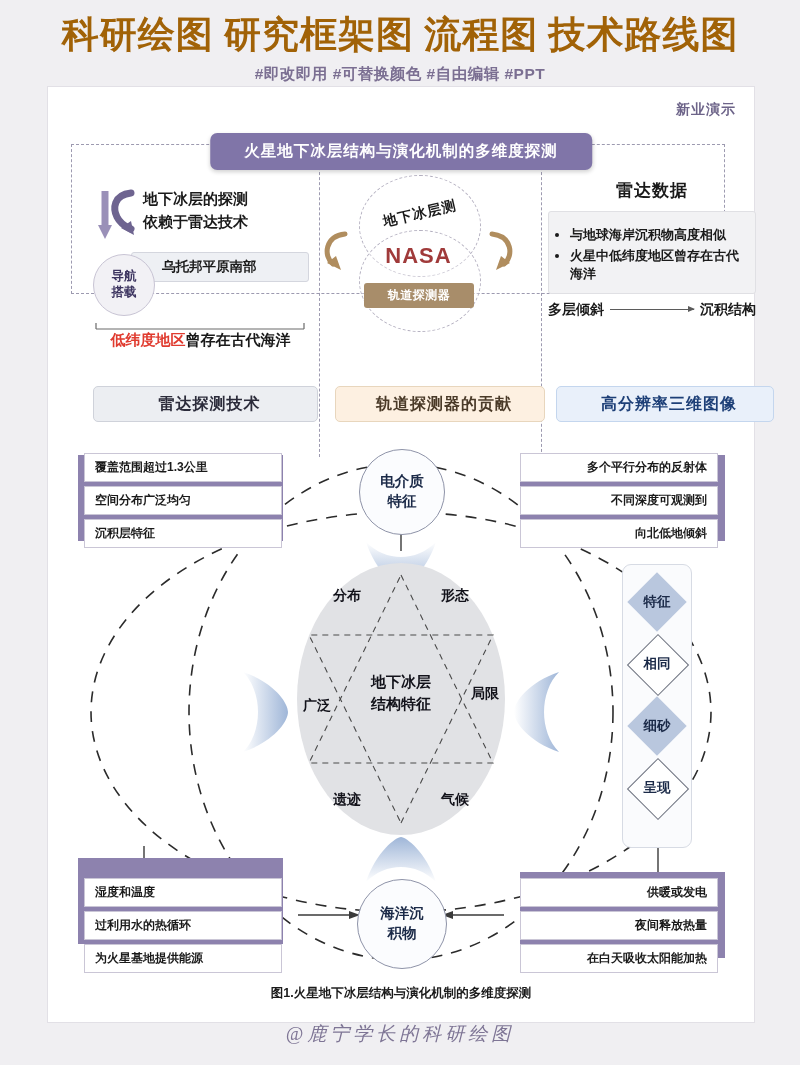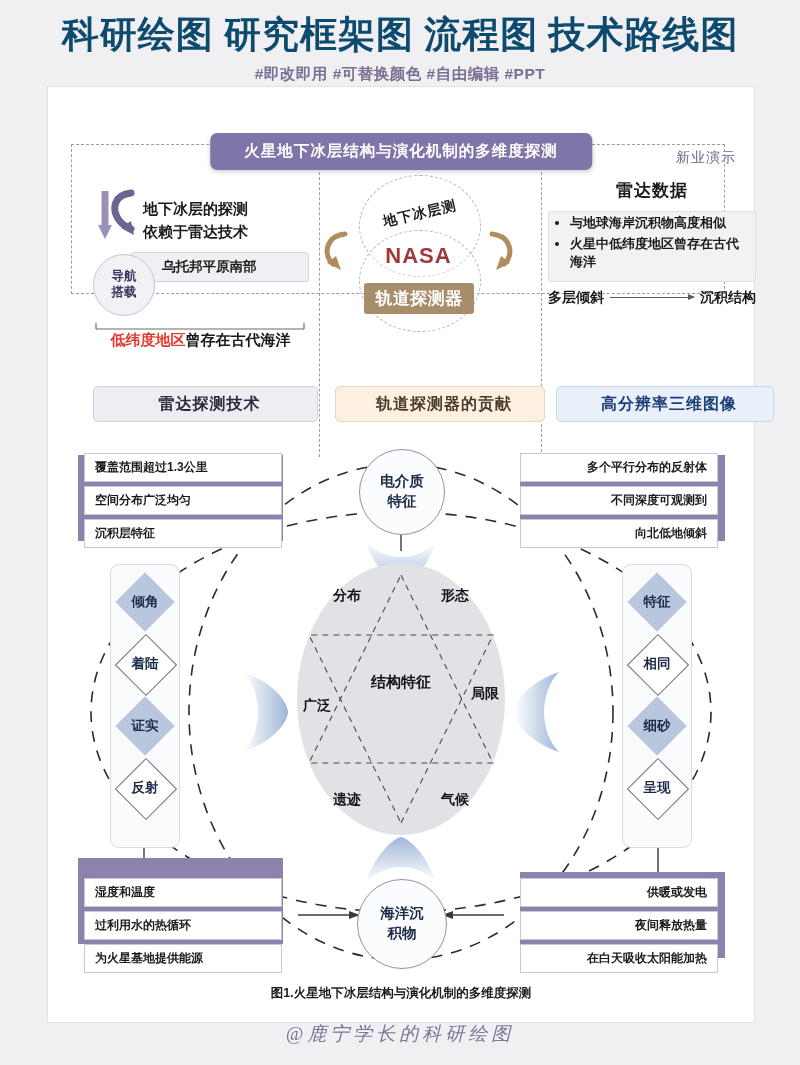--- a/index.html
+++ b/index.html
@@ -7,50 +7,50 @@
     width:800px;height:1065px;
     background:#f0eff2;
     font-family:"Liberation Sans","DejaVu Sans",sans-serif;
     overflow:hidden;position:relative;
   }
   
   .hdr{padding-top:14px;text-align:center;}
   .hdr-title{
     font-family:"Liberation Serif","DejaVu Serif",serif;
     font-weight:bold;font-size:37px;letter-spacing:1px;
-    color:#0c4a6e;line-height:1.15;white-space:nowrap;
+    color:#a16207;line-height:1.15;white-space:nowrap;
   }
   .hdr-tags{
     margin-top:7px;font-size:15.5px;color:#7b6f92;font-weight:bold;
     letter-spacing:.5px;
   }
   
   .card{
     position:absolute;left:47px;top:86px;width:706px;height:935px;
     background:#ffffff;border:1px solid #e2e0e6;
   }
   .brand{
     position:absolute;right:18px;top:14px;font-size:14px;
-    color:#6d6489;font-weight:normal;letter-spacing:1px;margin-top:48px;
+    color:#6d6489;font-weight:bold;letter-spacing:1px;
   }
   
   .top-panel{
     position:absolute;left:23px;top:57px;width:654px;height:150px;
     border:1.4px dashed #9d9ab0;box-sizing:border-box;
   }
   .top-banner{
     position:absolute;left:50%;top:46px;transform:translateX(-50%);
     background:#8075a8;color:#fff;font-weight:bold;font-size:15.5px;
     padding:8px 34px;border-radius:7px;white-space:nowrap;z-index:4;
     box-shadow:0 2px 4px rgba(0,0,0,.18);letter-spacing:1px;
   }
   .vdiv{position:absolute;top:70px;height:300px;border-left:1.4px dashed #9d9ab0;}
   
   .col-l{position:absolute;left:45px;top:100px;width:215px;}
-  .arrow-row{display:flex;align-items:flex-end;gap:6px;}
+  .arrow-row{display:flex;align-items:flex-start;gap:6px;}
   .curl{width:44px;height:56px;flex:none;}
   .twolines{font-weight:bold;font-size:15px;color:#1a1a1a;line-height:1.55;}
   .nav-wrap{position:relative;margin-top:9px;height:66px;}
   .nav-circle{
     position:absolute;left:0;top:2px;width:60px;height:60px;border-radius:50%;
     background:#f2f1f5;border:1px solid #c8c4d4;
     display:flex;flex-direction:column;align-items:center;justify-content:center;
     font-size:12.5px;font-weight:bold;color:#3d3560;line-height:1.25;z-index:3;
   }
   .nav-bars{position:absolute;left:38px;top:0;width:178px;}
@@ -77,31 +77,31 @@
     font-size:14px;font-weight:bold;color:#1a1a1a;
     transform:rotate(-13deg);letter-spacing:1px;z-index:3;
   }
   .lbl-nasa{
     position:absolute;left:0;top:68px;width:175px;text-align:center;
     font-size:22px;font-weight:bold;color:#a03a3a;
     font-family:"Liberation Sans",sans-serif;letter-spacing:1px;z-index:3;
   }
   .lbl-orbit{
     position:absolute;left:33px;top:108px;width:110px;text-align:center;
-    background:#a88d6a;color:#fff;font-size:17px;font-weight:bold;
+    background:#a88d6a;color:#fff;font-size:12px;font-weight:bold;
     padding:4px 0;border-radius:3px;z-index:3;letter-spacing:.5px;
   }
   .swirl{position:absolute;top:55px;width:34px;height:44px;}
   .swirl-l{left:-12px;} .swirl-r{right:-12px;}
   
   .col-r{position:absolute;left:500px;top:92px;width:208px;}
   .r-title{text-align:center;font-size:17px;font-weight:bold;color:#1a1a1a;letter-spacing:1px;}
   .r-box{
     margin-top:9px;background:#f2f2f4;border:1px solid #e0e0e4;border-radius:3px;
-    padding:2px 9px 7px 6px;
+    padding:14px 9px 7px 6px;
   }
   .r-box li{font-size:13px;font-weight:bold;color:#1a1a1a;line-height:1.38;margin-bottom:3px;}
   .r-box ul{margin:0;padding-left:15px;list-style:disc;}
   .r-flow{
     margin-top:7px;display:flex;align-items:center;justify-content:space-between;
     font-size:14px;font-weight:bold;color:#1a1a1a;
   }
   .r-flow .fa{flex:1;margin:0 6px;height:1px;background:#5b5b5b;position:relative;}
   .r-flow .fa:after{
     content:"";position:absolute;right:-1px;top:-3.5px;
@@ -332,38 +332,20 @@
 
     <div class="bx bx-br">
       <div class="bx-shadow" style="left:0px;top:0px;width:205px;height:86px;"></div>
       <div style="position:relative;width:198px;padding:6px 14px 0 0;">
         <div class="bx-item ar">供暖或发电</div>
         <div class="bx-item ar">夜间释放热量</div>
         <div class="bx-item ar">在白天吸收太阳能加热</div>
       </div>
     </div>
 
-    <div class="side side-l">
-      <div class="dia fill" style="top:8px;">
-        <div class="shp"></div>
-        <span>倾角</span>
-      </div>
-      <div class="dia out" style="top:70px;">
-        <div class="shp"></div>
-        <span>着陆</span>
-      </div>
-      <div class="dia fill" style="top:132px;">
-        <div class="shp"></div>
-        <span>证实</span>
-      </div>
-      <div class="dia out" style="top:194px;">
-        <div class="shp"></div>
-        <span>反射</span>
-      </div>
-    </div>
 
     <div class="side side-r">
       <div class="dia fill" style="top:8px;">
         <div class="shp"></div>
         <span>特征</span>
       </div>
       <div class="dia out" style="top:70px;">
         <div class="shp"></div>
         <span>相同</span>
       </div>
@@ -383,20 +365,21 @@
         <polygon points="104,12 196,200 12,200" fill="none" stroke="#4a4a4a" stroke-width="1.1" stroke-dasharray="6 5"></polygon>
         <polygon points="104,260 196,72 12,72" fill="none" stroke="#4a4a4a" stroke-width="1.1" stroke-dasharray="6 5"></polygon>
       </svg>
       <div class="hex-lbl" style="left:36px;top:24px;">分布</div>
       <div class="hex-lbl" style="right:36px;top:24px;">形态</div>
       <div class="hex-lbl" style="left:6px;top:122px;margin-top:12px;">广泛</div>
       <div class="hex-lbl" style="right:6px;top:122px;">局限</div>
       <div class="hex-lbl" style="left:36px;bottom:26px;">遗迹</div>
       <div class="hex-lbl" style="right:36px;bottom:26px;">气候</div>
       <div class="hex-c">
+        <div>地下冰层</div>
         <div>结构特征</div>
       </div>
     </div>
 
     <div class="node node-top">
       <span>电介质</span>
       <span>特征</span>
     </div>
 
     <div class="node node-bot">

